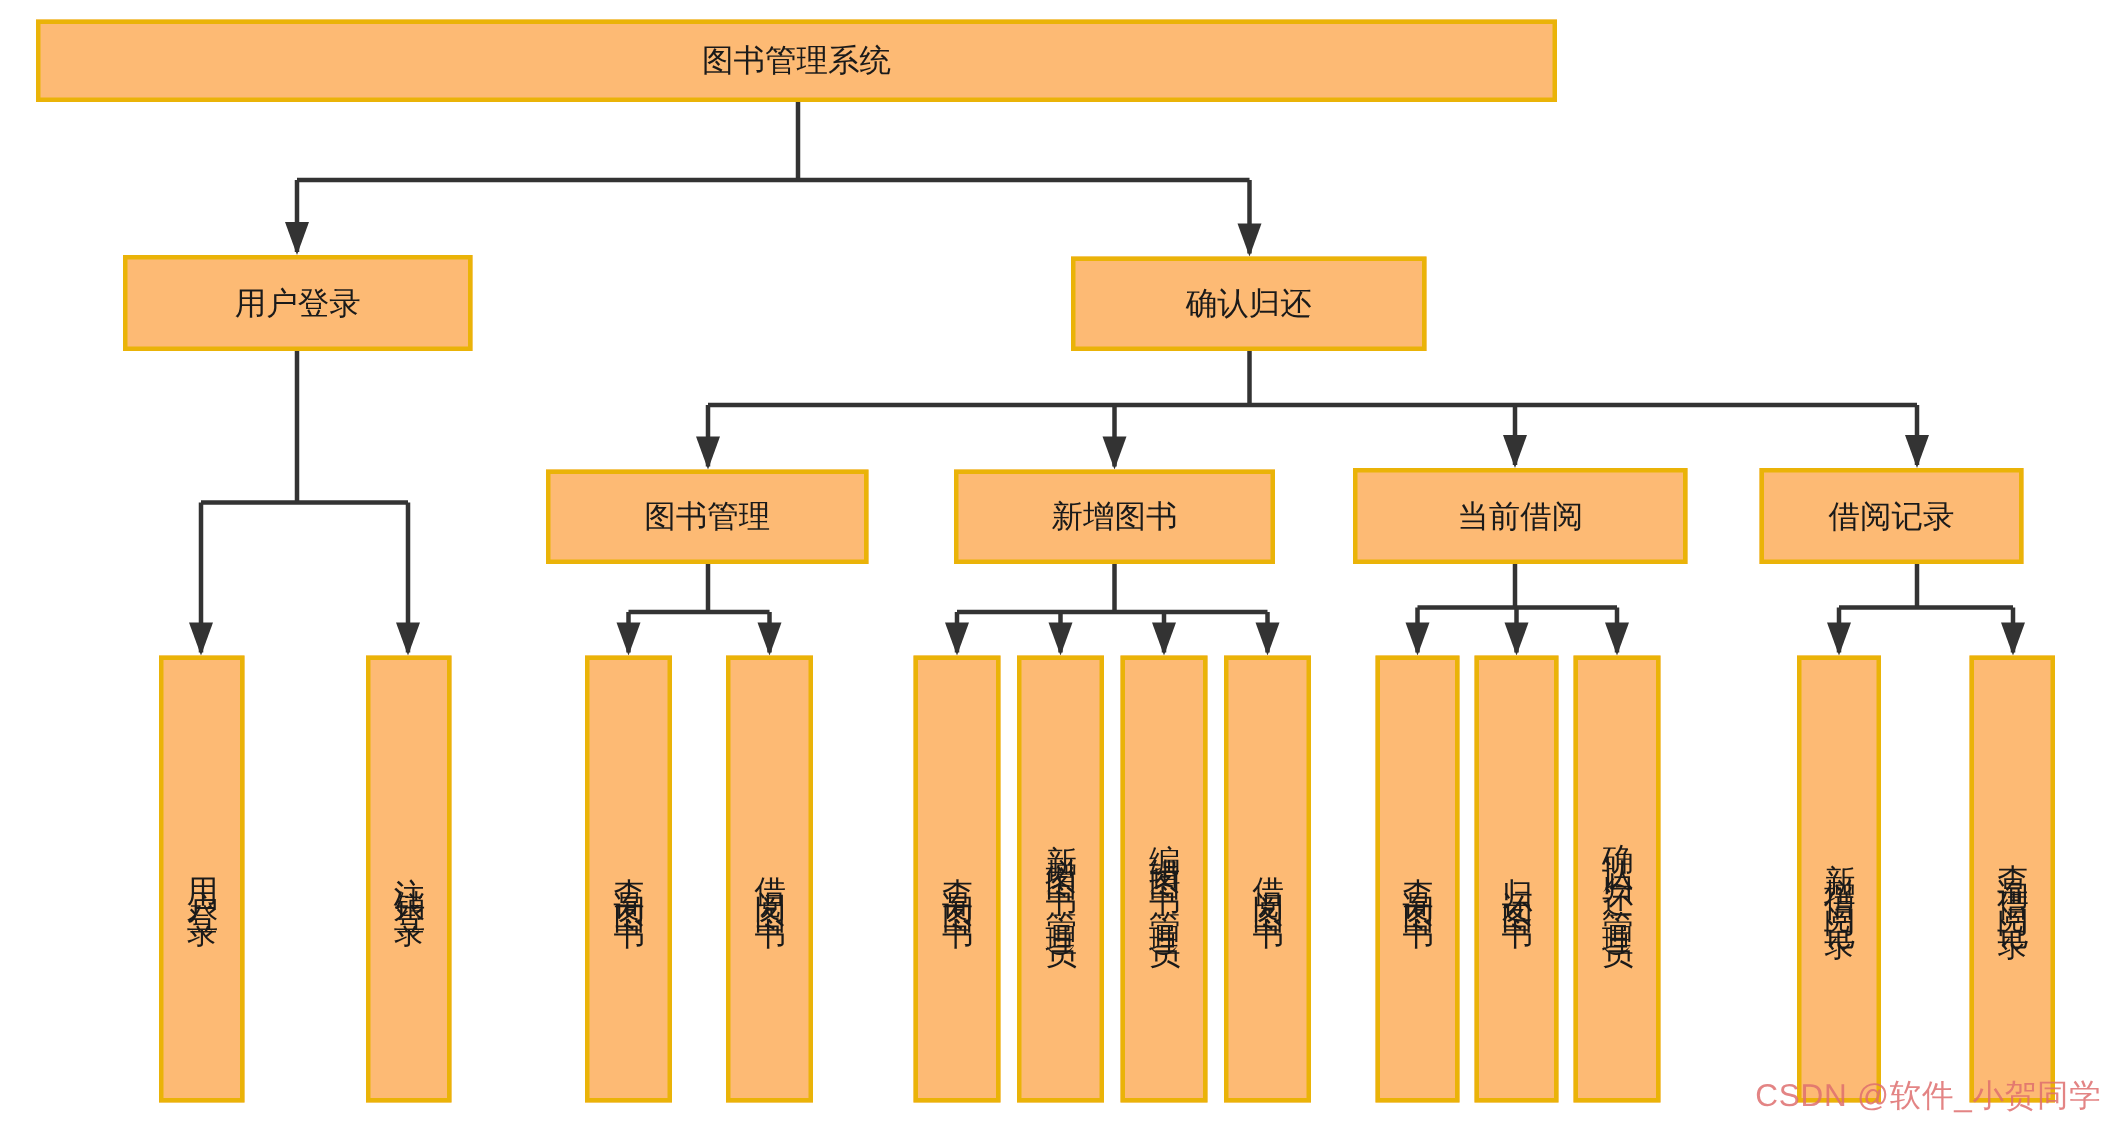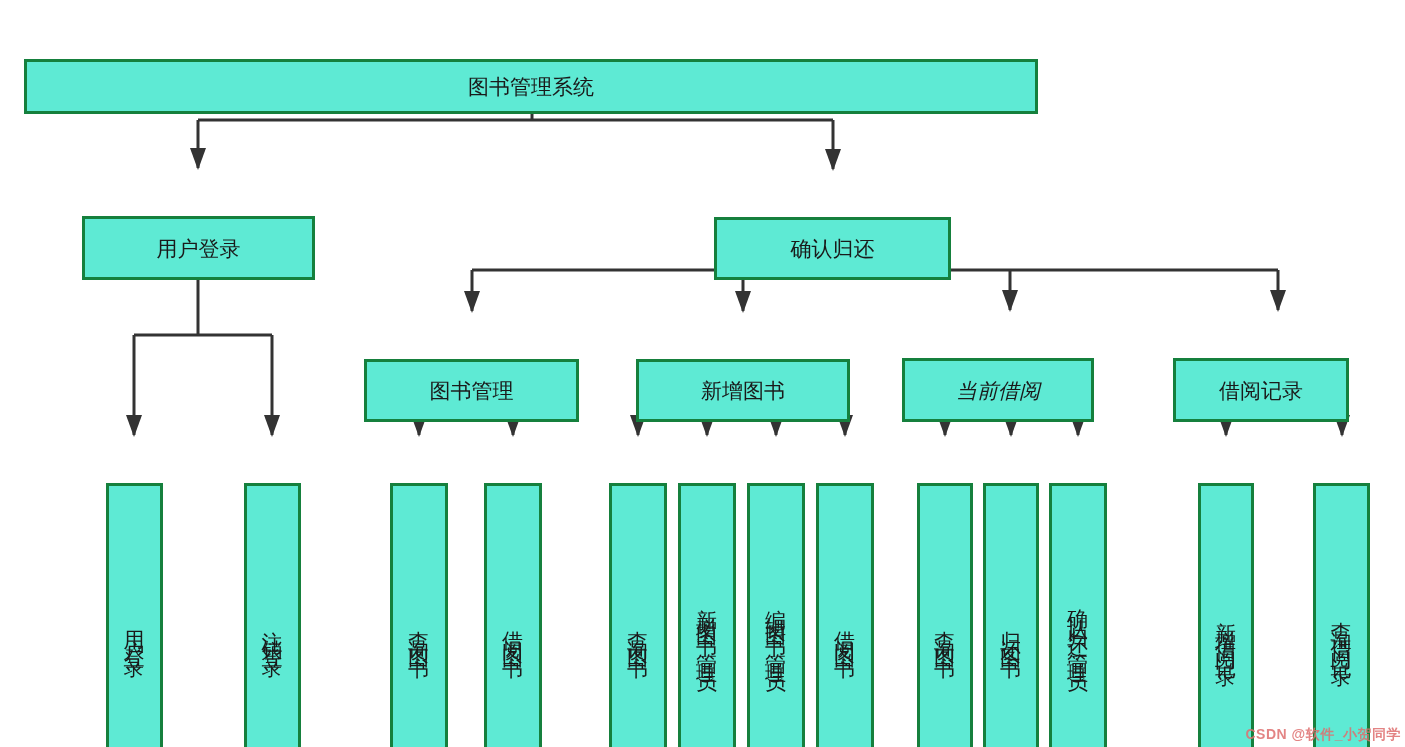--- a/index.html
+++ b/index.html
@@ -21,48 +21,46 @@
     position: absolute;
     left: 0;
     top: 0;
     width: 1405px;
     height: 747px;
     z-index: 1;
   }
   .node {
     position: absolute;
     box-sizing: border-box;
-    background: #5eead4;
-    border: 3px solid #15803d;
+    background: #fdba74;
+    border: 3px solid #eab308;
     color: #1a1a1a;
     display: flex;
     align-items: center;
     justify-content: center;
     z-index: 2;
     font-size: 21px;
     line-height: 1;
-    margin-top: 46px;
   }
   .node .vtext {
     writing-mode: vertical-rl;
     text-orientation: mixed;
     letter-spacing: 9px;
     font-size: 21px;
     white-space: nowrap;
   }
   .watermark {
     position: absolute;
     right: 4px;
     bottom: 3px;
-    font-size: 14px;
+    font-size: 21px;
     color: rgba(222, 110, 110, 0.85);
     letter-spacing: 0.5px;
     z-index: 3;
     white-space: nowrap;
-    font-weight: bold;
   }
 </style>
 </head>
 <body>
 
 <div class="canvas">
 
   <svg class="connectors" viewBox="0 0 1405 747" xmlns="http://www.w3.org/2000/svg">
     <g stroke="#333333" stroke-width="3" fill="none">
 
@@ -139,21 +137,21 @@
   <div class="node" style="left:714px; top:171px; width:237px; height:63px;">
     <span>确认归还</span>
   </div>
 
   <div class="node" style="left:364px; top:313px; width:215px; height:63px;">
     <span>图书管理</span>
   </div>
   <div class="node" style="left:636px; top:313px; width:214px; height:63px;">
     <span>新增图书</span>
   </div>
-  <div class="node" style="left:902px; top:312px; width:192px; height:64px;font-style:italic;">
+  <div class="node" style="left:902px; top:312px; width:223px; height:64px;">
     <span>当前借阅</span>
   </div>
   <div class="node" style="left:1173px; top:312px; width:176px; height:64px;">
     <span>借阅记录</span>
   </div>
 
   <div class="node" style="left:106px; top:437px; width:57px; height:298px;">
     <span class="vtext">用户登录</span>
   </div>
   <div class="node" style="left:244px; top:437px; width:57px; height:298px;">

